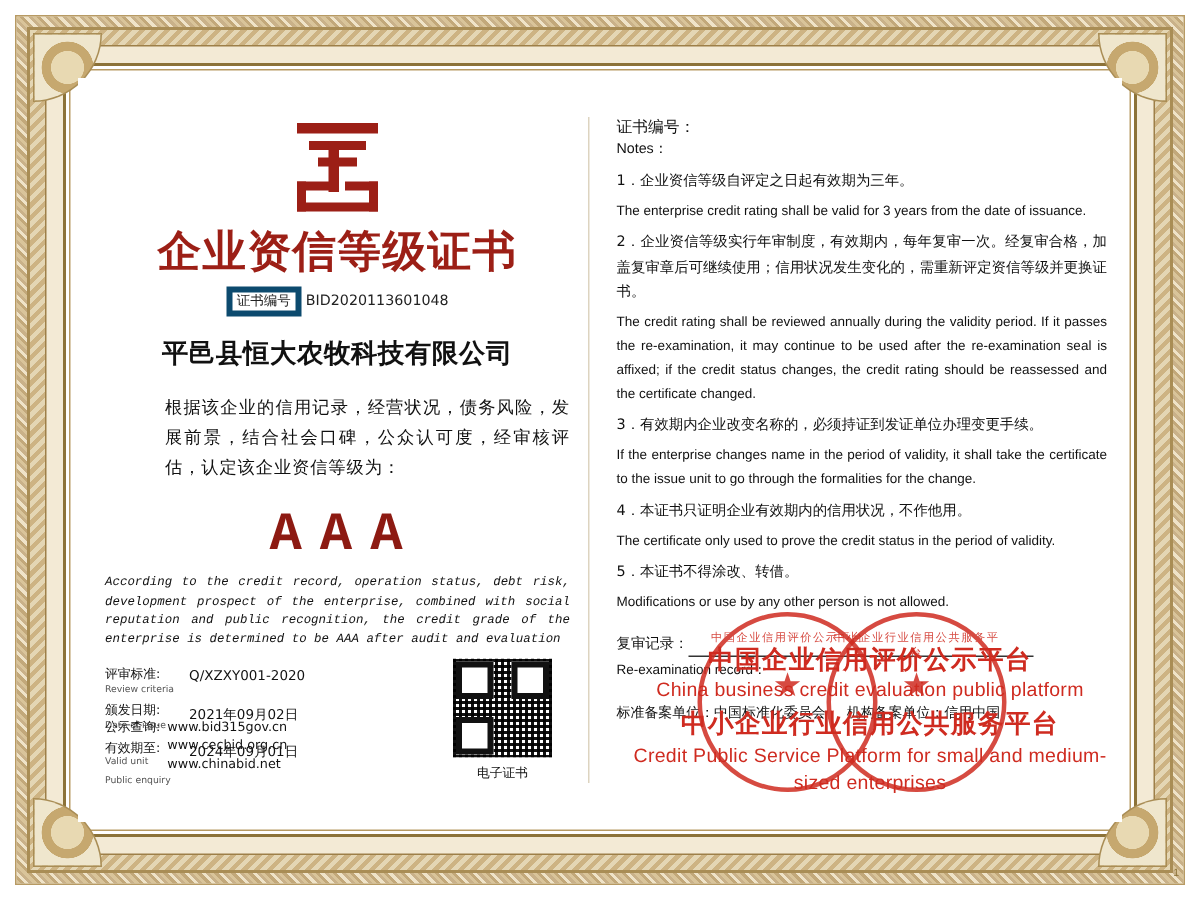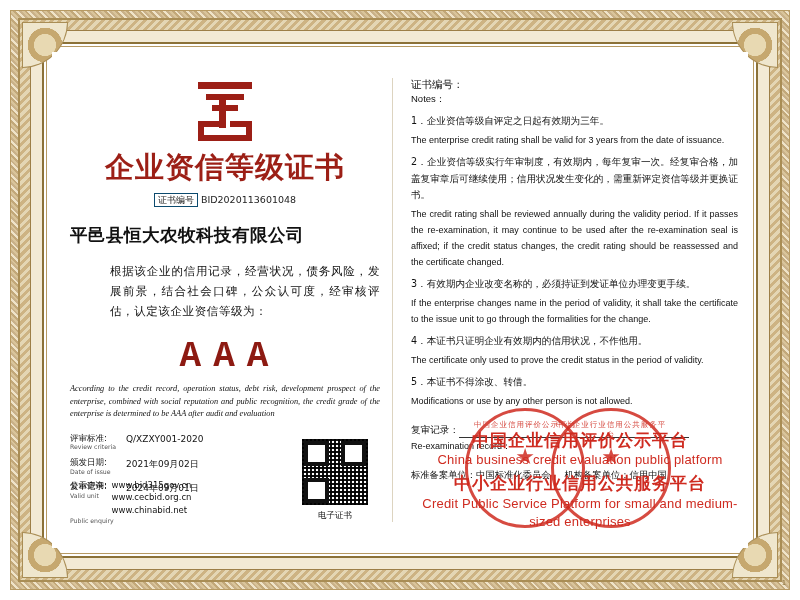--- a/index.html
+++ b/index.html
@@ -133,27 +133,27 @@
     margin-top: 3px;
   }
   .cert-no {
     text-align: center;
     font-size: 9.5px;
     color: #222;
     margin-top: 10px;
     font-family: "DejaVu Sans", sans-serif;
   }
   .cert-no .label {
-    border: 1px solid #0c4a6e;
+    border: 4px solid #0c4a6e;
     padding: 1px 3px;
     margin-right: 3px;
     font-size: 9px;
   }
   .company {
-    text-align: left;
+    text-align: center;
     font-family: "DejaVu Sans", sans-serif;
     font-size: 17.5px;
     font-weight: bold;
     color: #111;
     margin-top: 16px;
     letter-spacing: 0.5px;
   }
   .desc-cn {
     font-family: "DejaVu Sans", sans-serif;
     font-size: 11.5px;
@@ -174,21 +174,21 @@
     margin: 18px 0 2px 10px;
     line-height: 1;
   }
   .desc-en {
     font-size: 8.3px;
     color: #111;
     line-height: 1.5;
     text-align: justify;
     margin-top: 8px;
     font-style: italic;
-    font-family: Liberation Serif, serif;
+    font-family: Liberation Mono, monospace;
   }
 
   .meta {
     margin-top: 12px;
     font-size: 8.5px;
     color: #111;
     font-family: "DejaVu Sans", sans-serif;
   }
   .meta-row {
     display: flex;
@@ -437,21 +437,21 @@
         </div>
         <div class="meta-row">
           <span class="meta-label">
             <span class="cn">颁发日期:</span>
             <span class="en">Date of issue</span>
           </span>
           <span class="meta-value">2021年09月02日</span>
         </div>
         <div class="meta-row">
           <span class="meta-label">
-            <span class="cn">复审记录:</span>
+            <span class="cn">有效期至:</span>
             <span class="en">Valid unit</span>
           </span>
           <span class="meta-value">2024年09月01日</span>
         </div>
       </div>
 
       <div class="public-inquiry">
         <span class="pi-label-cn">公示查询:</span>
         <span class="pi-urls">
           <span>www.bid315gov.cn</span><br>

